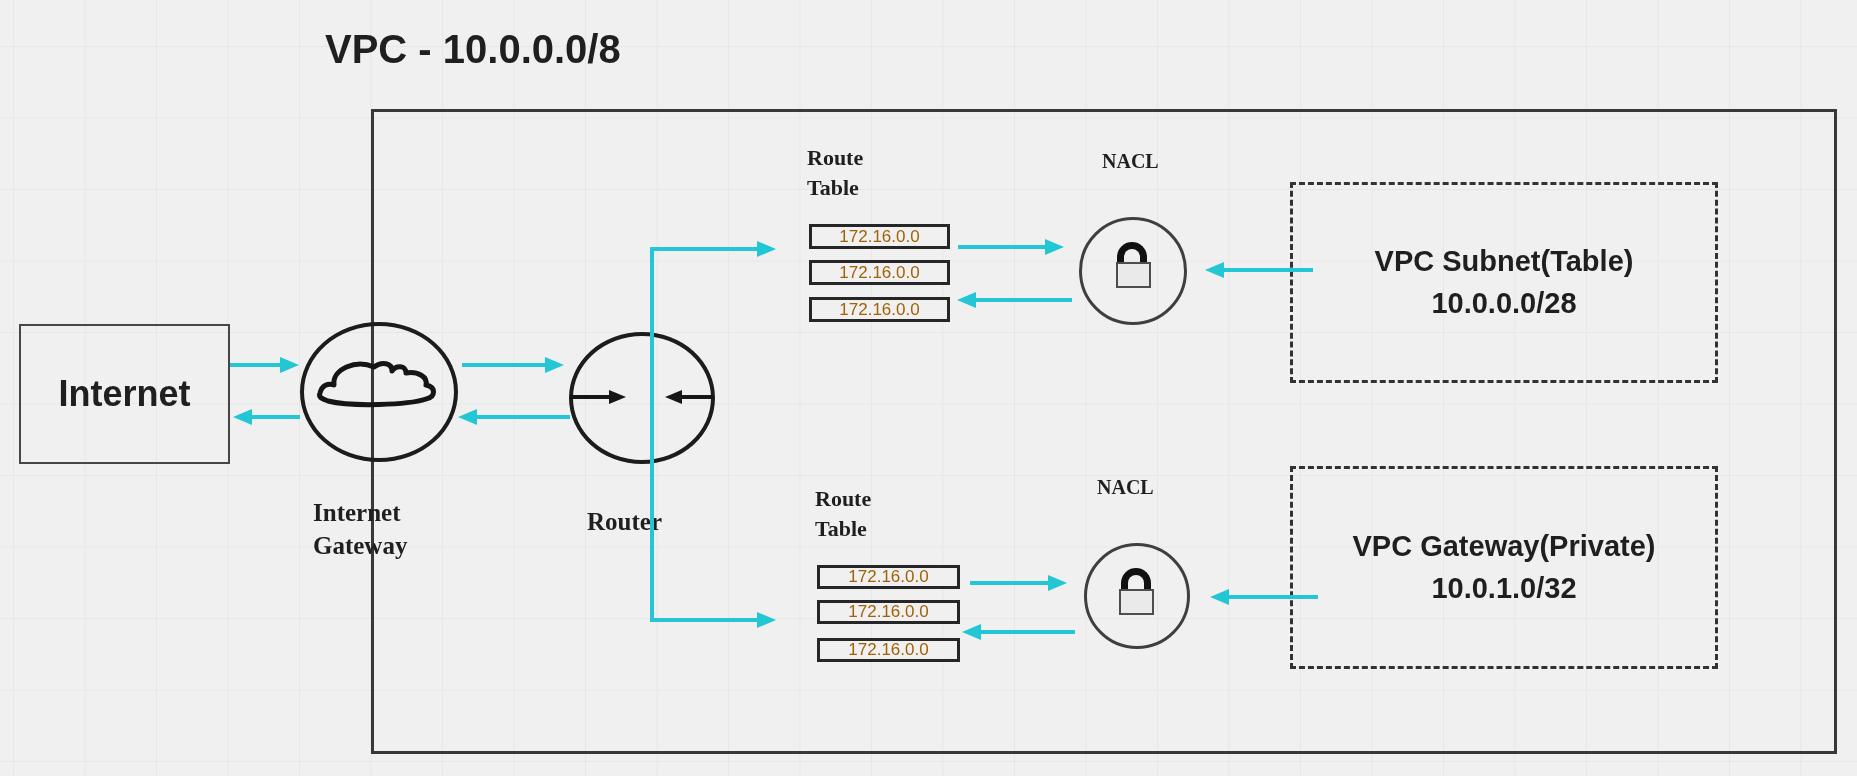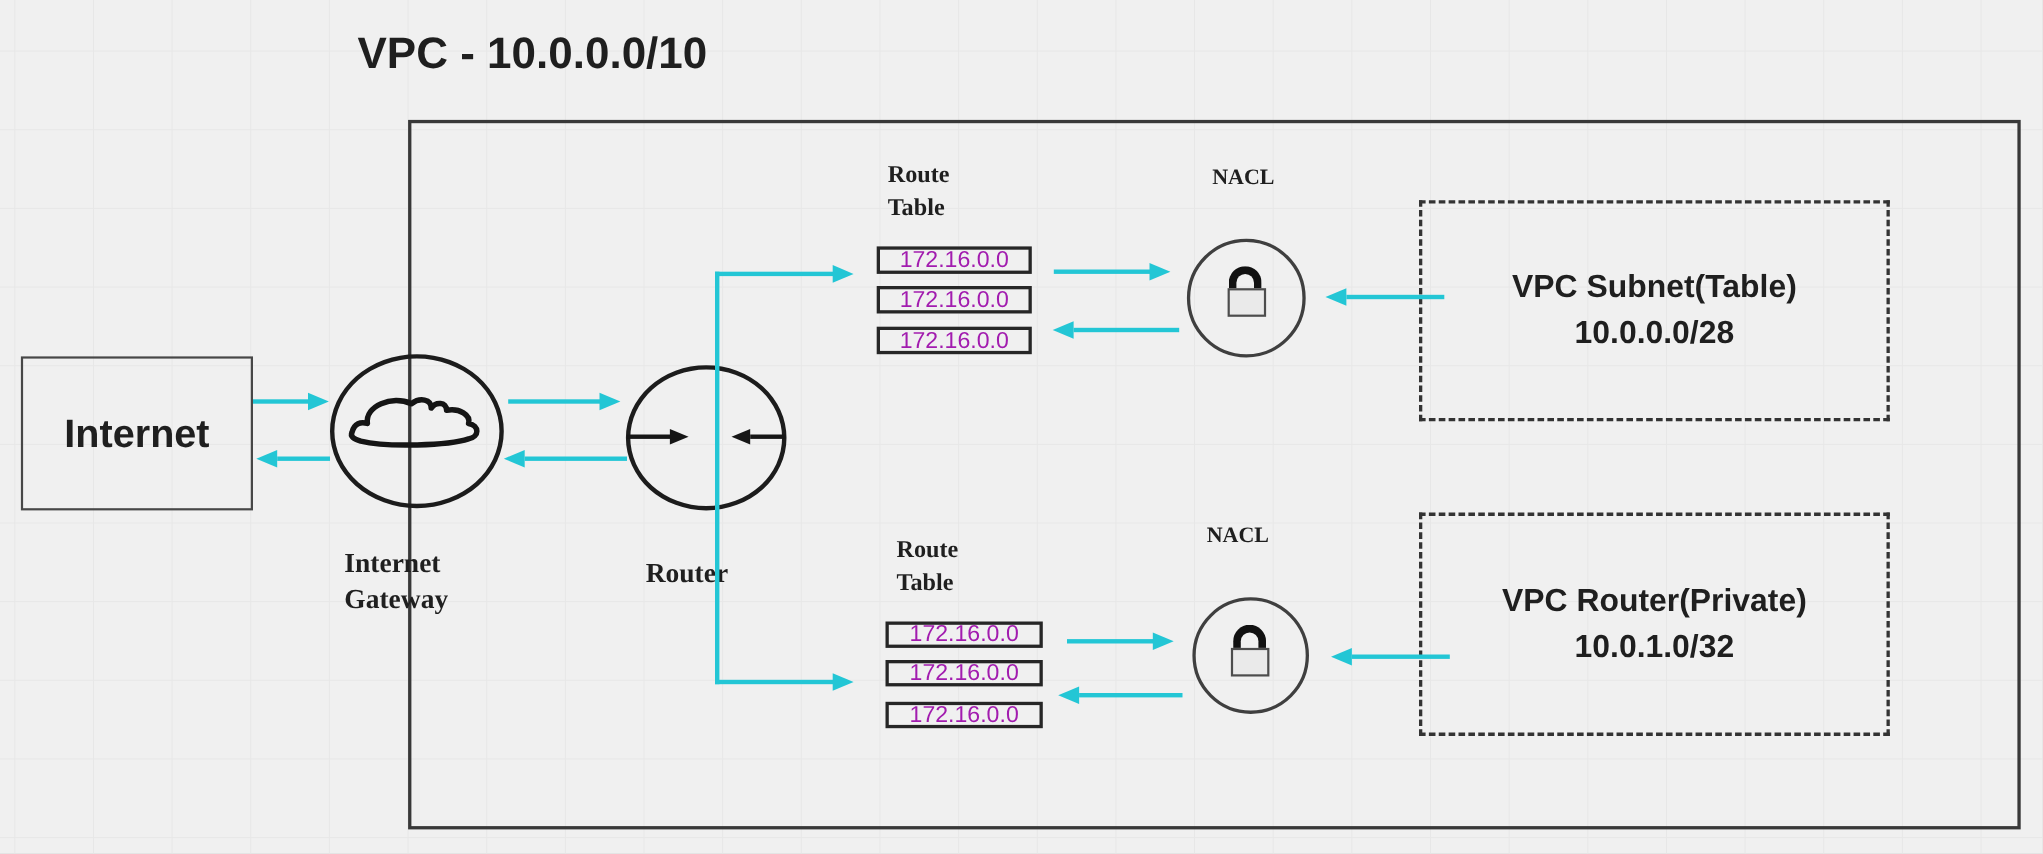--- a/index.html
+++ b/index.html
@@ -30,21 +30,21 @@
   .nacl-bottom{left:1084px;top:543px;width:106px;height:106px;}
   .subnet-box{width:428px;border:3px dashed #333;box-sizing:border-box;
     display:flex;flex-direction:column;align-items:center;justify-content:center;gap:9px;
     font-size:29px;font-weight:700;text-align:center;}
   .subnet-public{left:1290px;top:182px;height:201px;}
   .subnet-private{left:1290px;top:466px;height:203px;}
 
   
   .rt-row{position:absolute;border:3px solid #262626;background:#f0f0f0;box-sizing:border-box;
     display:flex;align-items:center;justify-content:center;
-    font-size:21px;font-weight:400;color:#a21caf;}
+    font-size:17px;font-weight:400;color:#a16207;margin-left:12px;}
   .rt-t{left:797px;width:141px;height:25px;}
   .rt-b{left:805px;width:143px;height:24px;}
 
   
   .igw-label{left:313px;top:496px;font-size:25px;line-height:33px;}
   .router-label{left:587px;top:508px;font-size:25px;}
   .rt-label-top{left:807px;top:143px;font-size:22px;line-height:30px;}
   .rt-label-bottom{left:815px;top:484px;font-size:22px;line-height:30px;}
   .nacl-label-top{left:1102px;top:150px;font-size:20px;}
   .nacl-label-bottom{left:1097px;top:476px;font-size:20px;}
@@ -62,21 +62,21 @@
   
   .shackle{position:absolute;width:30px;height:26px;border:7px solid #111;border-bottom:none;
     border-radius:15px 15px 0 0;box-sizing:border-box;}
   .lockbody{position:absolute;width:35px;height:26px;background:#eaeaea;border:2px solid #4d4d4d;box-sizing:border-box;}
 </style>
 </head>
 <body>
 
 <div id="canvas">
 
-  <div class="abs title">VPC - 10.0.0.0/10</div>
+  <div class="abs title">VPC - 10.0.0.0/8</div>
   <div class="abs vpc-box"></div>
 
   <div class="internet-box abs">
     <span>Internet</span>
   </div>
 
   <div class="abs ellipse igw-ellipse"></div>
   <svg class="abs" style="left:312px;top:353px;" width="140" height="66" viewBox="0 0 140 66">
     <path d="M 8 40 C 10 32 16 30 22 32 C 20 16 44 6 62 14 C 70 8 80 10 80 18 C 84 12 94 12 94 20 C 106 18 116 24 114 32 C 124 34 124 44 114 46 C 96 52 40 54 16 48 C 10 46 6 44 8 40 Z" fill="none" stroke="#151515" stroke-width="5" stroke-linejoin="round" stroke-linecap="round"></path>
   </svg>
@@ -116,21 +116,21 @@
   <div>
     <div class="shackle" style="left:1121px;top:568px;"></div>
     <div class="lockbody" style="left:1119px;top:589px;"></div>
   </div>
 
   <div class="abs subnet-box subnet-public">
     <div>VPC Subnet(Table)</div>
     <div>10.0.0.0/28</div>
   </div>
   <div class="abs subnet-box subnet-private">
-    <div>VPC Router(Private)</div>
+    <div>VPC Gateway(Private)</div>
     <div>10.0.1.0/32</div>
   </div>
 
   <div>
     <div class="hline" style="left:230px;top:363px;width:52px;"></div>
     <div class="head-r" style="left:280px;top:357px;"></div>
   </div>
   <div>
     <div class="head-l" style="left:233px;top:409px;"></div>
     <div class="hline" style="left:252px;top:415px;width:48px;"></div>

